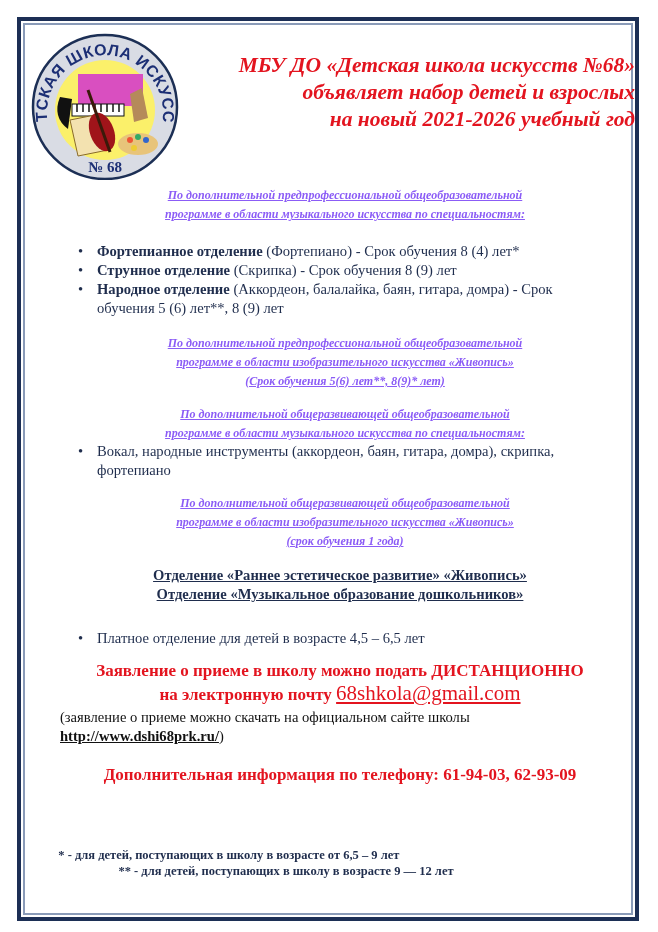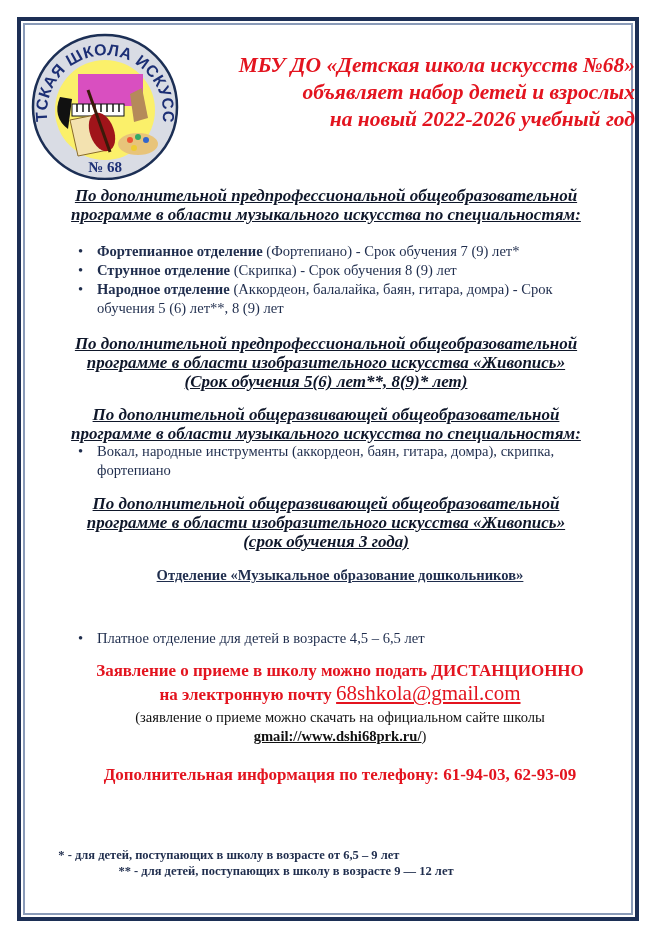--- a/index.html
+++ b/index.html
@@ -5,33 +5,33 @@
   html, body { margin: 0; padding: 0; background: #ffffff; }
   body { width: 658px; height: 932px; position: relative; overflow: hidden;
          font-family: "Liberation Serif", serif; color: #1f2d4d; }
   .frame-outer { position: absolute; left: 17px; top: 17px; width: 622px; height: 904px;
                  border: 4px solid #1c2f55; box-sizing: border-box; }
   .frame-inner { position: absolute; left: 23px; top: 23px; width: 610px; height: 892px;
                  border: 2px solid #8a9bb8; box-sizing: border-box; }
   .logo { position: absolute; left: 30px; top: 32px; width: 150px; height: 148px; }
   .title { position: absolute; left: 205px; top: 52px; width: 430px; text-align: right;
            color: #e3141f; font-weight: bold; font-style: italic; font-size: 21.5px; line-height: 27px; }
-  .sec-head { position: absolute; left: 46px; width: 560px; text-align: center; color: #0f172a;
-              font-weight: bold; font-style: italic; font-size: 17px; line-height: 19px; text-decoration: underline; }
+  .sec-head { position: absolute; left: 65px; width: 560px; text-align: center; color: #8b5cf6;
+              font-weight: bold; font-style: italic; font-size: 12px; line-height: 19px; text-decoration: underline; }
   .dept-head { position: absolute; left: 60px; width: 560px; text-align: center; color: #1f2d4d;
                font-weight: bold; font-size: 14.6px; line-height: 19px; text-decoration: underline; }
   .list { position: absolute; left: 75px; width: 530px; margin: 0; padding: 0; list-style: none;
           font-size: 14.6px; line-height: 19px; color: #1f2d4d; }
   .list li { position: relative; padding-left: 22px; }
   .list li::before { content: "•"; position: absolute; left: 3px; top: 0; }
   .b { font-weight: bold; }
   .red-line { position: absolute; left: 60px; width: 560px; text-align: center; color: #e3141f;
               font-weight: bold; font-size: 17px; line-height: 22px; }
   .email { font-weight: normal; font-size: 21px; text-decoration: underline; color: #e3141f; }
-  .plain-center { position: absolute; left: 60px; width: 560px; text-align: center; color: #111;
+  .plain-center { position: absolute; left: 60px; width: 560px; text-align: left; color: #111;
                   font-size: 14.6px; line-height: 19px; }
   .link { font-weight: bold; text-decoration: underline; color: #111; }
   .foot { position: absolute; left: 30px; width: 460px; color: #1f2d4d; font-weight: bold;
           font-size: 12.5px; line-height: 16px; }
 </style>
 </head>
 <body>
 
 <div class="frame-outer"></div>
 <div class="frame-inner"></div>
@@ -66,29 +66,29 @@
     <circle cx="104" cy="116" r="3" fill="#ec3"></circle>
   <text font-family="Liberation Sans, sans-serif" font-weight="bold" font-size="16" fill="#1c2f75" letter-spacing="0.5">
     <textPath href="#arcPath" startOffset="50%" text-anchor="middle">ДЕТСКАЯ ШКОЛА ИСКУССТВ</textPath>
   </text>
   <text x="75" y="140" text-anchor="middle" font-family="Liberation Serif, serif" font-weight="bold" font-size="15" fill="#1c2f75">№ 68</text>
 </svg>
 
 <div class="title">
   <div>МБУ ДО «Детская школа искусств №68»</div>
   <div>объявляет набор детей и взрослых</div>
-  <div>на новый 2022-2026 учебный год</div>
+  <div>на новый 2021-2026 учебный год</div>
 </div>
 
 <div class="sec-head" style="top:186px;">
   <div>По дополнительной предпрофессиональной общеобразовательной</div>
   <div>программе в области музыкального искусства по специальностям:</div>
 </div>
 <ul class="list" style="top:242px;">
-  <li><span class="b">Фортепианное отделение</span><span> (Фортепиано) - Срок обучения 7 (9) лет*</span></li>
+  <li><span class="b">Фортепианное отделение</span><span> (Фортепиано) - Срок обучения 8 (4) лет*</span></li>
   <li><span class="b">Струнное отделение</span><span>  (Скрипка) - Срок обучения 8 (9) лет</span></li>
   <li><span class="b">Народное отделение</span><span>  (Аккордеон, балалайка, баян, гитара, домра) - Срок обучения  5 (6) лет**,  8 (9) лет</span></li>
 </ul>
 
 <div class="sec-head" style="top:334px;">
   <div>По дополнительной предпрофессиональной общеобразовательной</div>
   <div>программе в области изобразительного искусства «Живопись»</div>
   <div>(Срок обучения 5(6) лет**, 8(9)* лет)</div>
 </div>
 
@@ -96,34 +96,35 @@
   <div>По дополнительной общеразвивающей общеобразовательной</div>
   <div>программе в области музыкального искусства по специальностям:</div>
 </div>
 <ul class="list" style="top:442px;">
   <li>Вокал, народные инструменты (аккордеон, баян, гитара, домра), скрипка, фортепиано</li>
 </ul>
 
 <div class="sec-head" style="top:494px;">
   <div>По дополнительной общеразвивающей общеобразовательной</div>
   <div>программе в области изобразительного искусства «Живопись»</div>
-  <div>(срок обучения 3 года)</div>
+  <div>(срок обучения 1 года)</div>
 </div>
 
 <div class="dept-head" style="top:566px;">
+  <div>Отделение «Раннее эстетическое развитие» «Живопись»</div>
   <div>Отделение «Музыкальное образование дошкольников»</div>
 </div>
 <ul class="list" style="top:605px;margin-top:24px;">
   <li>Платное отделение для детей в возрасте 4,5 – 6,5 лет</li>
 </ul>
 
 <div class="red-line" style="top:660px;">Заявление о приеме в школу можно подать ДИСТАНЦИОННО</div>
 <div class="red-line" style="top:682px;font-family:Liberation Serif, serif;">
   <span>на электронную почту </span><a class="email">68shkola@gmail.com</a>
 </div>
 <div class="plain-center" style="top:708px;">
   <div>(заявление о приеме можно скачать на официальном сайте школы</div>
-  <div><a class="link">gmail://www.dshi68prk.ru/</a><span>)</span></div>
+  <div><a class="link">http://www.dshi68prk.ru/</a><span>)</span></div>
 </div>
 <div class="red-line" style="top:764px;">Дополнительная информация по телефону: 61-94-03, 62-93-09</div>
 
 <div class="foot" style="top:847px; left:52px; white-space:pre;">  * - для детей, поступающих в школу в возрасте от 6,5 – 9 лет</div>
 <div class="foot" style="top:863px; left:56px; white-space:pre;text-align:center;">** - для детей, поступающих в школу в возрасте 9 — 12 лет</div>
 
 </body></html>

